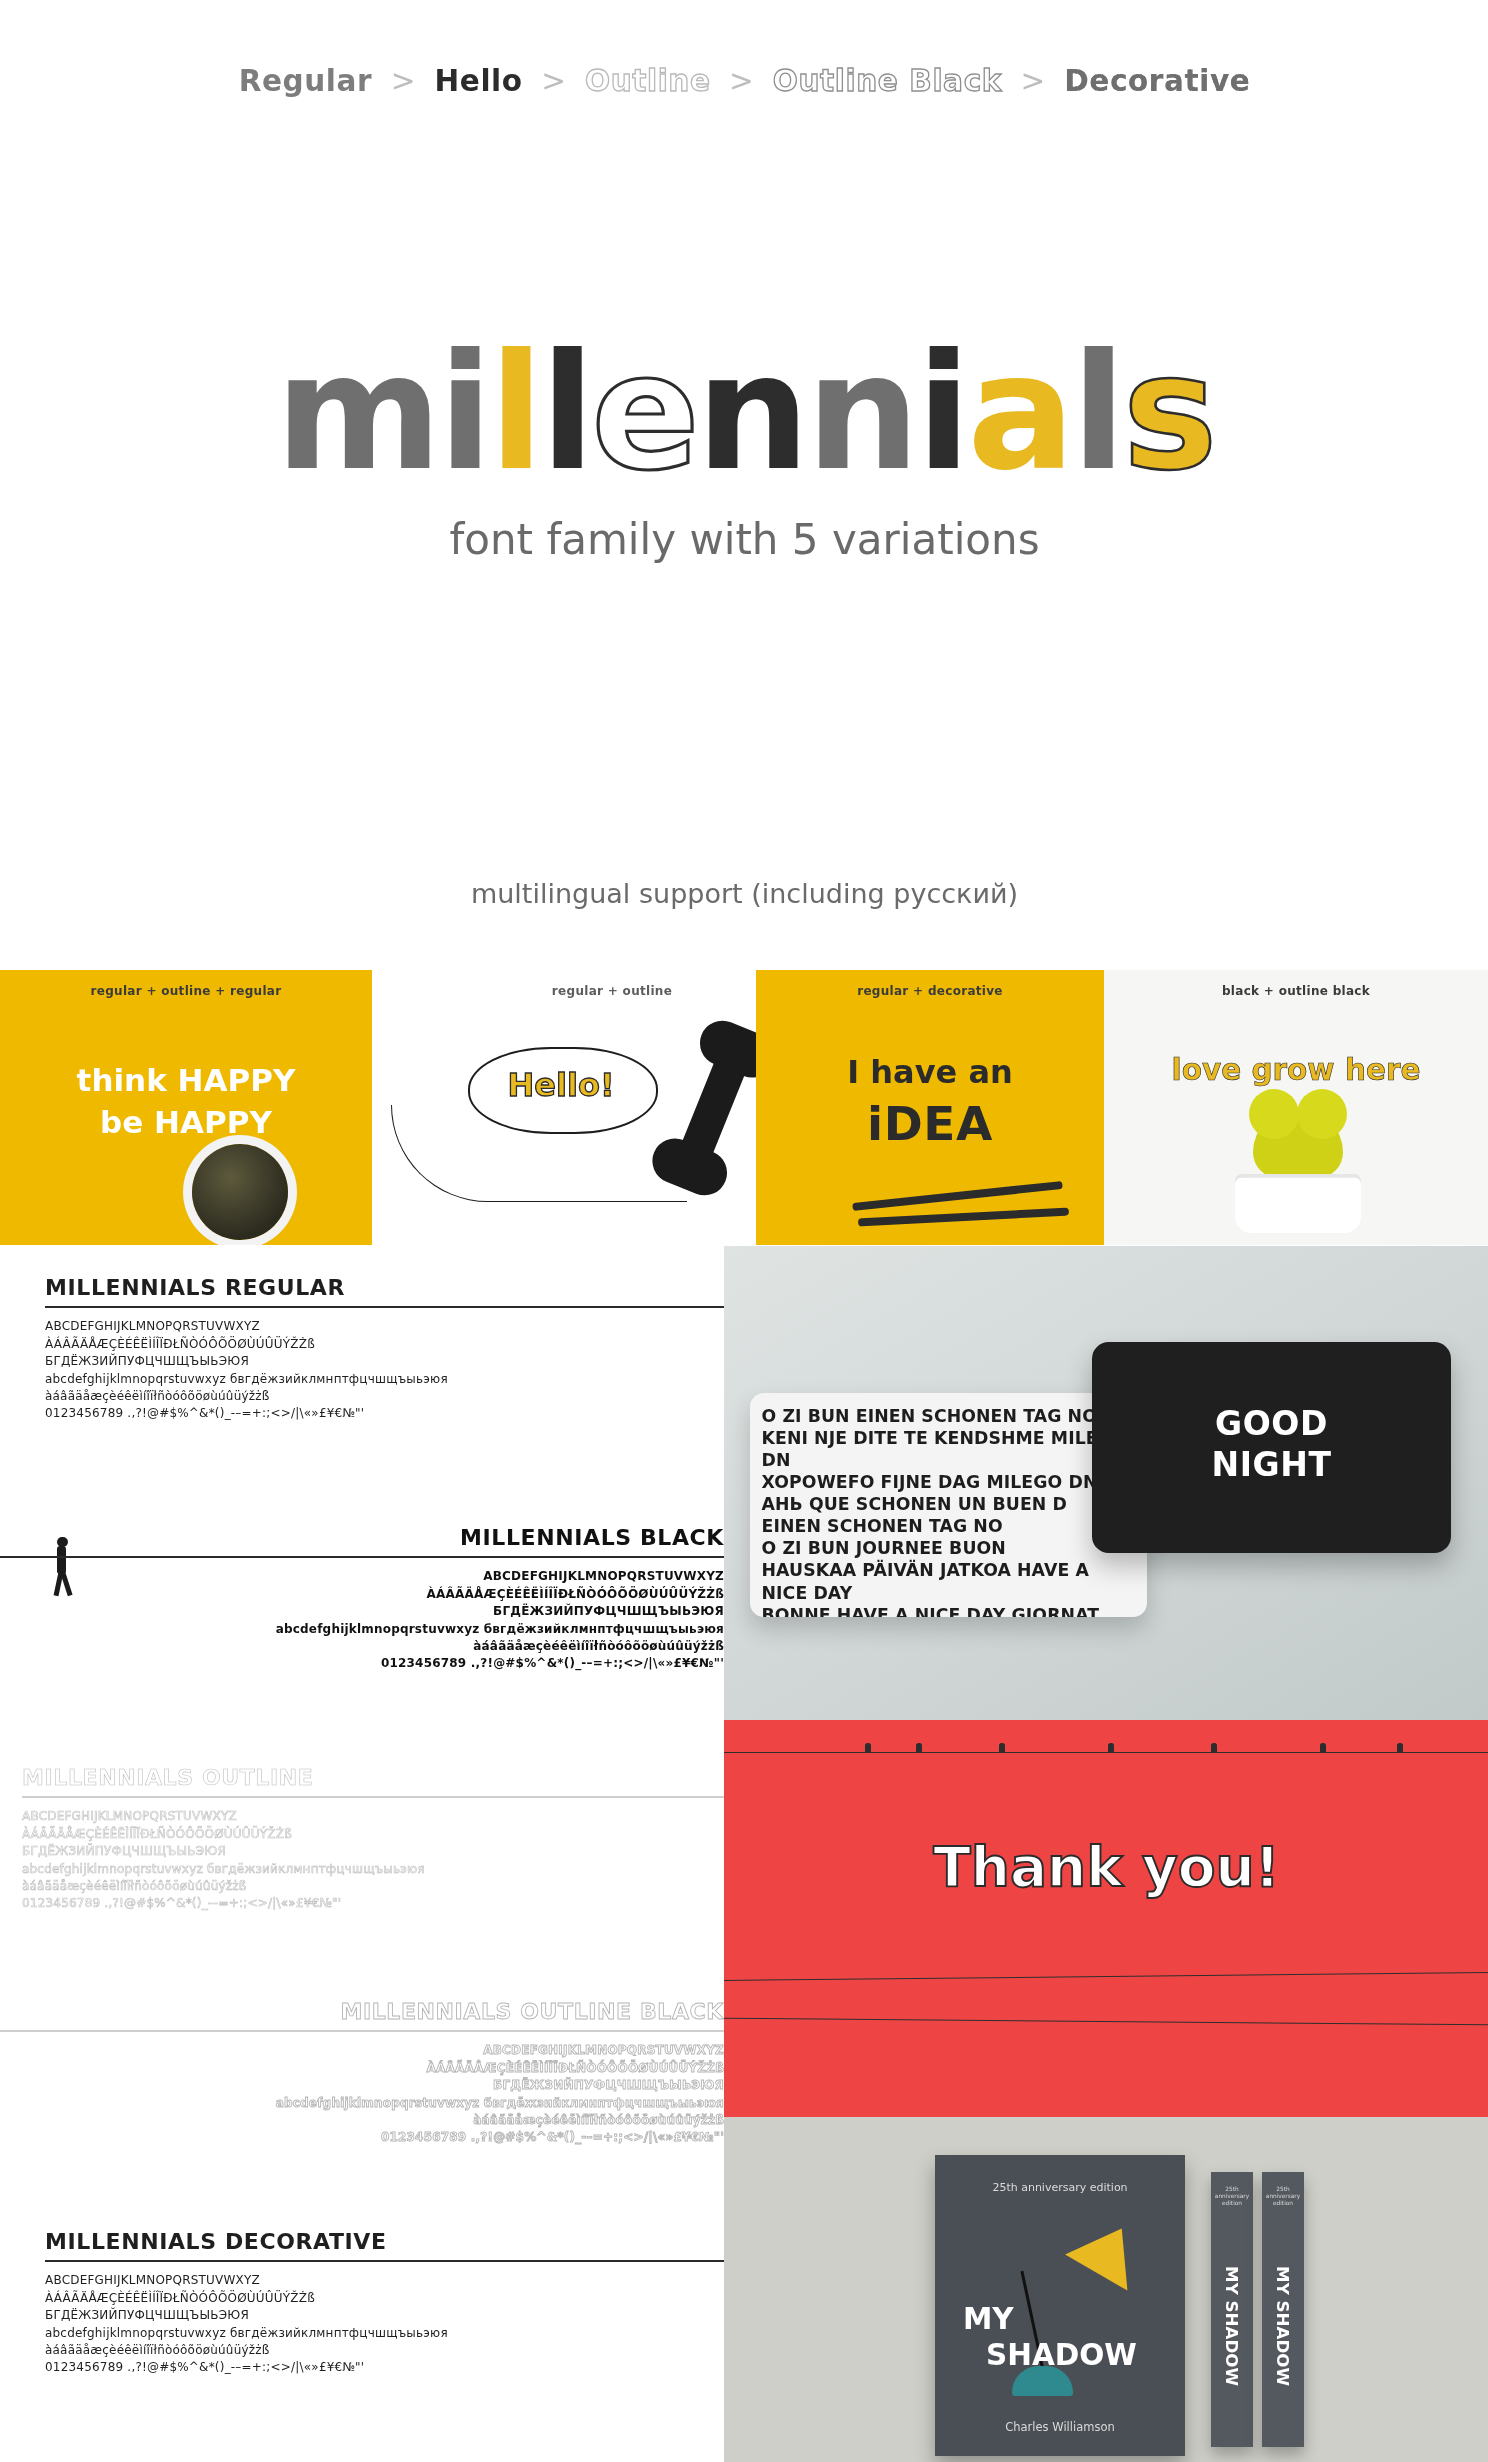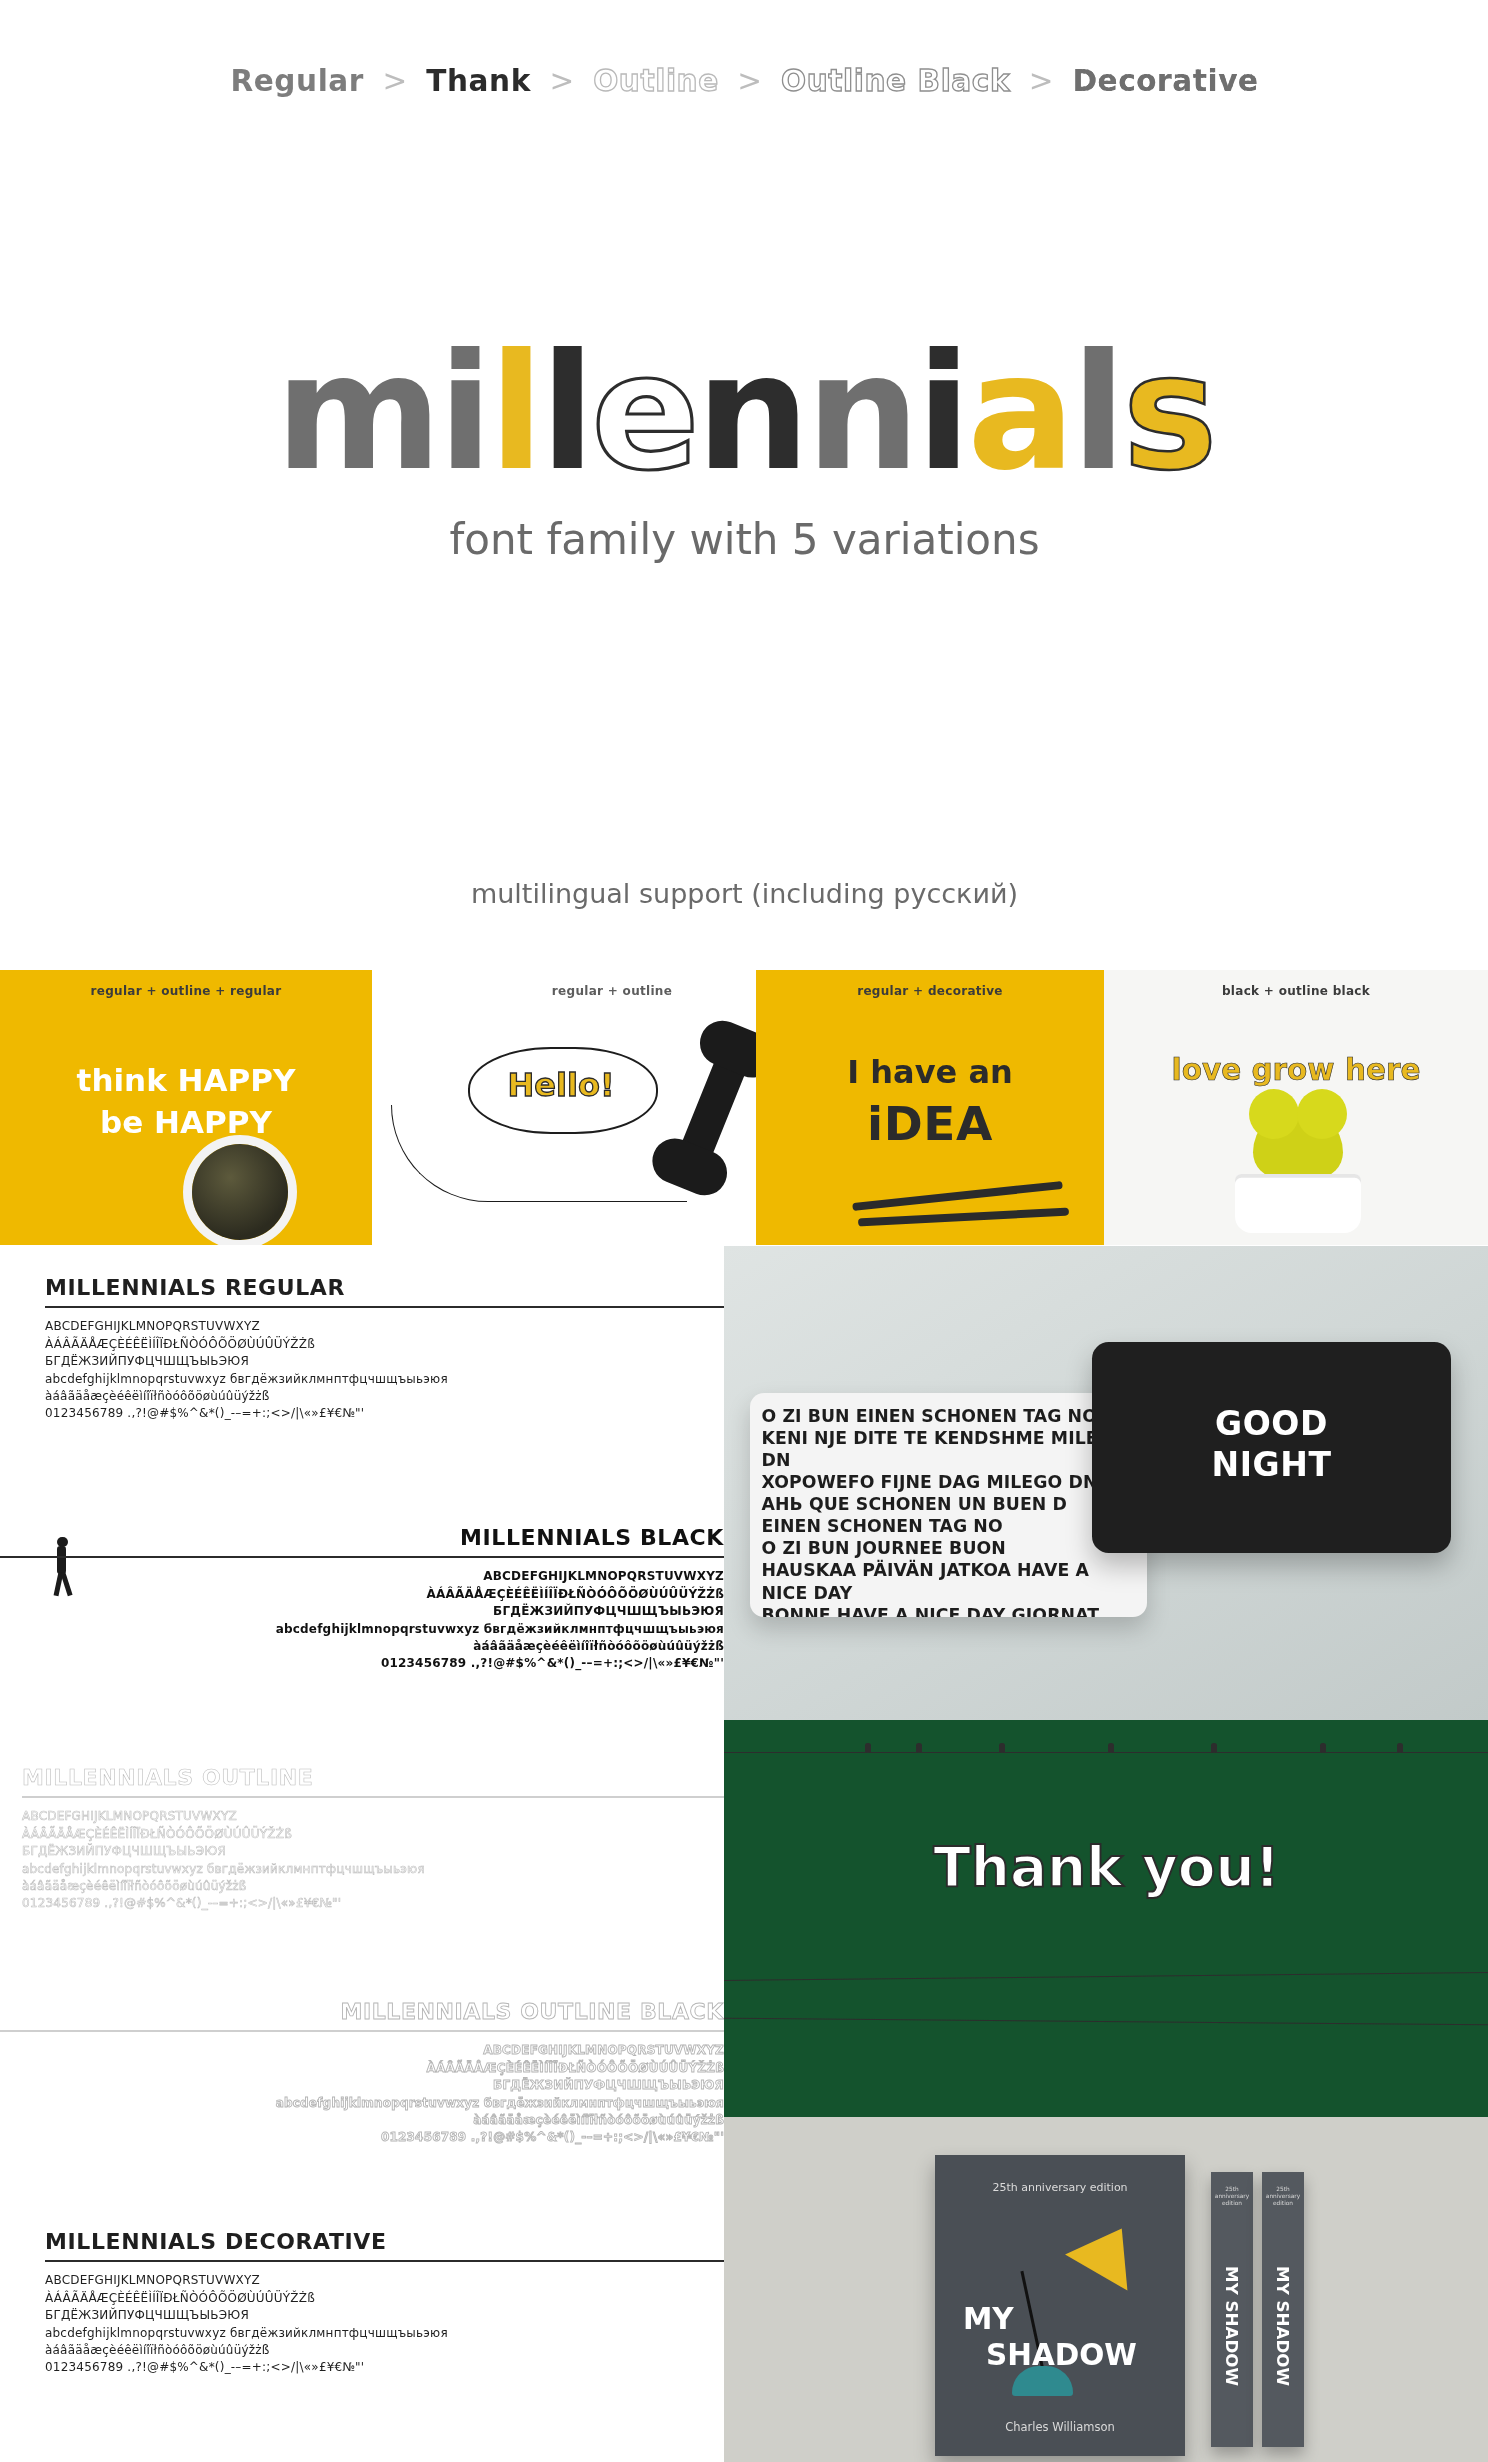--- a/index.html
+++ b/index.html
@@ -108,21 +108,21 @@
      background:linear-gradient(150deg,#dfe4e3 0%,#cfd6d5 55%,#c2cac9 100%);}
   .pillow-black{position:absolute;right:38px;top:96px;width:359px;height:211px;background:#1f1f1f;
      border-radius:16.7px;box-shadow:0 13px 26px rgba(0,0,0,.25);}
   .pillow-black .pt{position:absolute;top:61px;left:0;width:100%;text-align:center;color:#fff;
      font-weight:bold;font-size:33px;line-height:1.25;letter-spacing:0.6px;}
   .pillow-white{position:absolute;left:26px;top:147px;width:397px;height:224px;background:#f4f4f4;
      border-radius:14px;box-shadow:0 11.5px 23px rgba(0,0,0,.18);padding:11.5px;box-sizing:border-box;
      overflow:hidden;}
   .pillow-white .pw{font-size:17.3px;font-weight:bold;color:#1d1d1d;line-height:1.28;letter-spacing:0.1px;}
 
-  .panel-thanks{left:724px;top:1720px;width:765px;height:397px;background:#14532d;}
+  .panel-thanks{left:724px;top:1720px;width:765px;height:397px;background:#ef4444;}
   .wire{position:absolute;left:0;width:765px;height:1.3px;background:#2d2d2d;}
   .wire.w1{top:32px;}
   .wire.w2{top:256px;transform:rotate(-.6deg);}
   .wire.w3{top:301px;transform:rotate(.5deg);}
   .bird{position:absolute;width:6.4px;height:10.2px;background:#2d2d2d;border-radius:2.6px 2.6px 1.3px 1.3px;}
   .thanks{position:absolute;top:115px;left:0;width:100%;text-align:center;font-size:55px;
      color:#ffffff;-webkit-text-stroke:1.9px #2b2b2b;font-weight:bold;}
 
   .panel-book{left:724px;top:2117px;width:765px;height:345px;background:#cfcfc9;}
   .book-main{position:absolute;left:211px;top:38px;width:250px;height:301px;background:#4a4f55;
@@ -145,21 +145,21 @@
   .spine.s2{left:538px;}
 </style>
 </head>
 <body>
 
 <div class="page">
 
   <div class="breadcrumb">
     <span class="bc-regular">Regular</span>
     <span class="bc-sep">&gt;</span>
-    <span class="bc-black">Thank</span>
+    <span class="bc-black">Hello</span>
     <span class="bc-sep">&gt;</span>
     <span class="bc-outline">Outline</span>
     <span class="bc-sep">&gt;</span>
     <span class="bc-outline-black">Outline Black</span>
     <span class="bc-sep">&gt;</span>
     <span class="bc-decorative">Decorative</span>
   </div>
 
   <div class="hero">
     <div class="hero-word">

